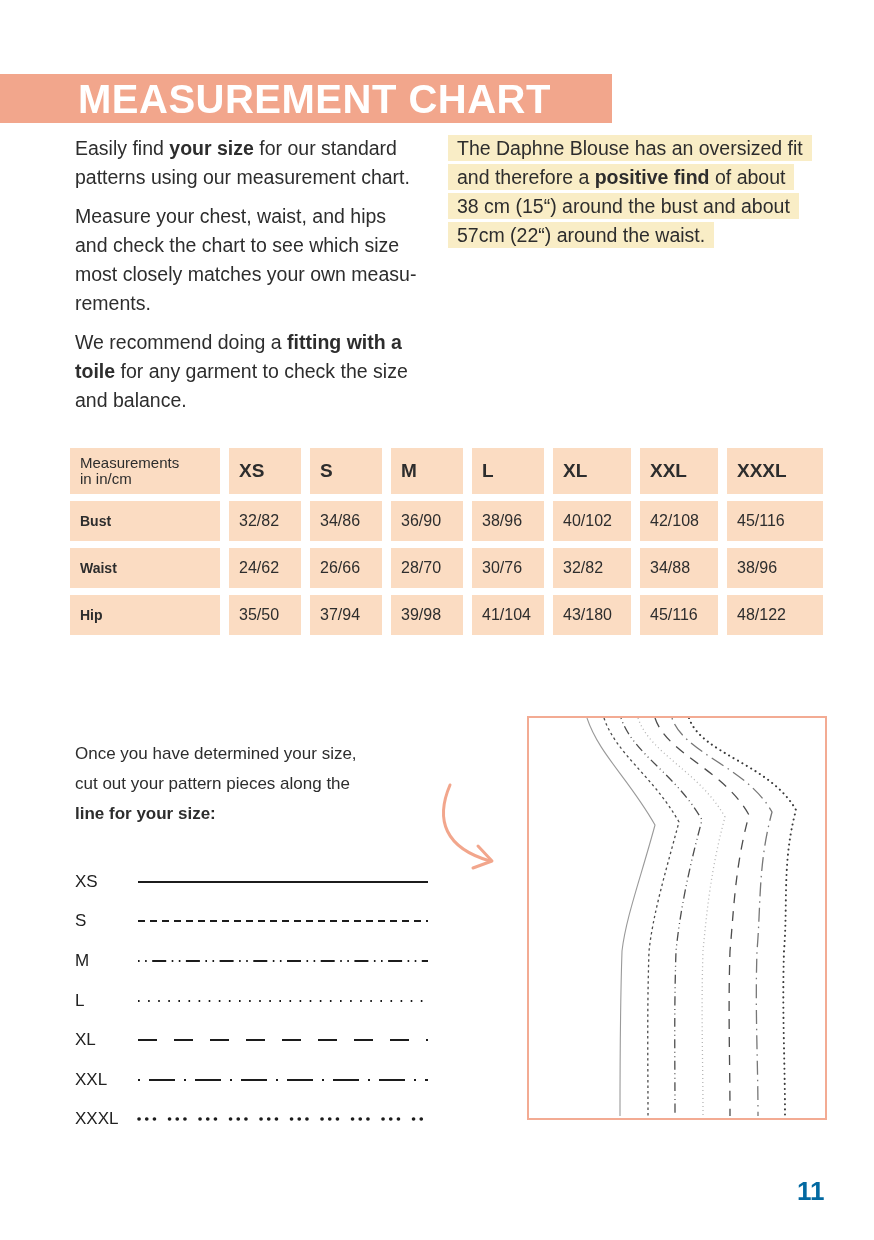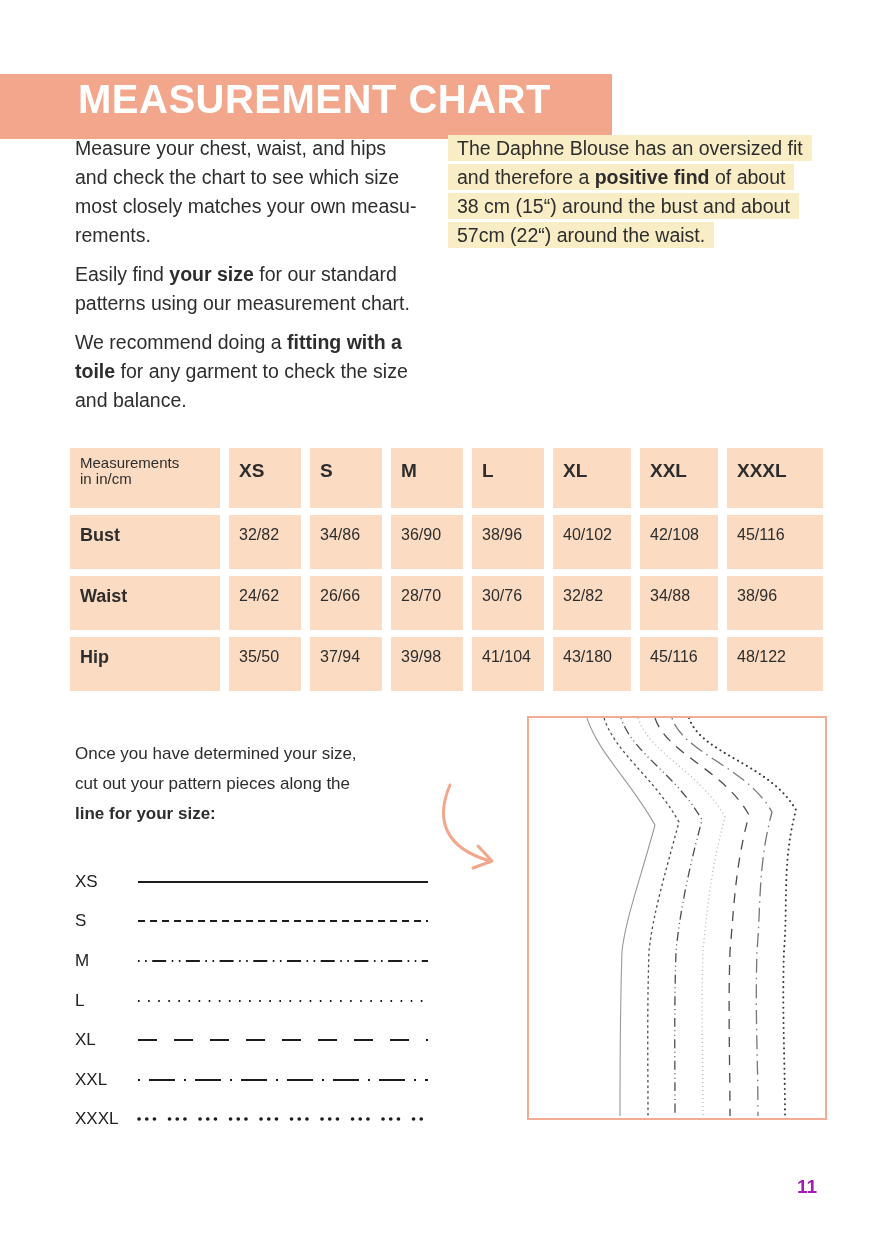--- a/index.html
+++ b/index.html
@@ -8,21 +8,21 @@
     --highlight:#f9edc6;
     --ink:#2d2d2d;
   }
   html,body{margin:0;padding:0;}
   body{
     width:874px;height:1240px;position:relative;background:#ffffff;
     font-family:"Liberation Sans", sans-serif;color:var(--ink);
     overflow:hidden;
   }
   .band{
-    position:absolute;left:0;top:74px;width:612px;height:65px;
+    position:absolute;left:0;top:74px;width:612px;height:49px;
     background:var(--accent);
   }
   .band .title{
     position:absolute;left:78px;top:0;height:49px;line-height:51px;
     font-size:40px;font-weight:bold;color:#ffffff;letter-spacing:0.5px;
     white-space:nowrap;
   }
   .col-left{
     position:absolute;left:75px;top:134px;width:372px;
     font-size:19.5px;line-height:29px;
@@ -42,65 +42,65 @@
     -webkit-box-decoration-break:clone;
     box-decoration-break:clone;
   }
   table.size-table{
     position:absolute;left:61px;top:441px;
     border-collapse:separate;border-spacing:9px 7px;
     table-layout:fixed;
   }
   table.size-table td{
     background:var(--cell);vertical-align:middle;
-    padding:0 0 14px 10px;overflow:hidden;
+    padding:0 0 0 10px;overflow:hidden;
   }
   td.unit-head{
     font-size:15px;line-height:16.5px;white-space:pre-line;
     padding-left:12px;height:46px;
   }
   td.size-head{font-size:19px;font-weight:bold;height:46px;}
-  td.row-label{font-size:18px;font-weight:bold;padding-left:12px;height:40px;}
+  td.row-label{font-size:14px;font-weight:bold;padding-left:12px;height:40px;}
   td.val{font-size:16px;height:40px;}
   .cutting-note{
     position:absolute;left:75px;top:739px;width:380px;
     font-size:17px;line-height:30px;white-space:pre-line;
   }
   .legend{position:absolute;left:75px;top:862px;width:360px;}
   .legend-row{display:flex;align-items:center;height:39.6px;}
   .legend-label{width:62px;font-size:17px;color:#222;}
   .legend-line{display:block;}
   .legend-line line{stroke:#1c1c1c;}
   .pattern-box{
     position:absolute;left:527px;top:716px;width:296px;height:400px;
     border:2px solid #f3ab93;background:#ffffff;
   }
   .pattern-box svg{display:block;}
   .pattern-box path{fill:none;}
   .arrow{position:absolute;left:420px;top:780px;}
   .arrow path{fill:none;stroke:var(--accent);stroke-width:3;stroke-linecap:round;stroke-linejoin:round;}
   .page-number{
     position:absolute;left:797px;top:1176px;
-    font-size:19px;font-weight:bold;color:#a21caf;
+    font-size:26px;font-weight:bold;color:#0369a1;
   }
 </style>
 </head>
 <body>
 
 <div class="band">
   <div class="title">MEASUREMENT CHART</div>
 </div>
 
 <div class="col-left">
+  <p><span>Easily find </span><b>your size</b><span> for our standard
+patterns using our measurement chart.</span></p>
   <p>Measure your chest, waist, and hips
 and check the chart to see which size
 most closely matches your own measu-
 rements.</p>
-  <p><span>Easily find </span><b>your size</b><span> for our standard
-patterns using our measurement chart.</span></p>
   <p class="last"><span>We recommend doing a </span><b>fitting with a
 toile</b><span> for any garment to check the size
 and balance.</span></p>
 </div>
 
 <div class="col-right">
   <p class="ease"><span class="hl"><span>The Daphne Blouse has an oversized fit
 and therefore a </span><b>positive find</b><span> of about
 38 cm (15“) around the bust and about
 57cm (22“) around the waist.</span></span></p>

